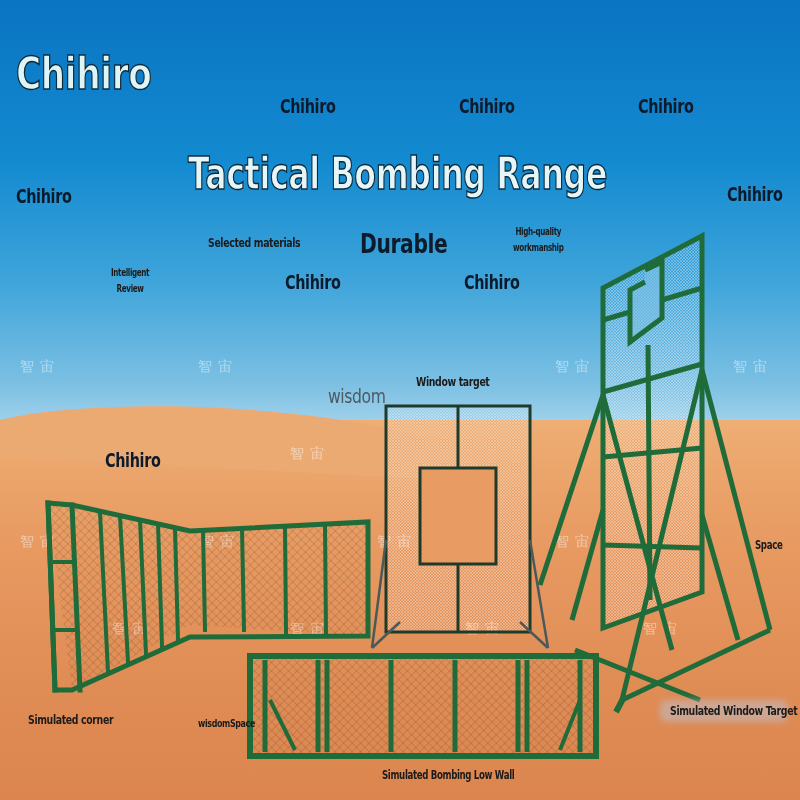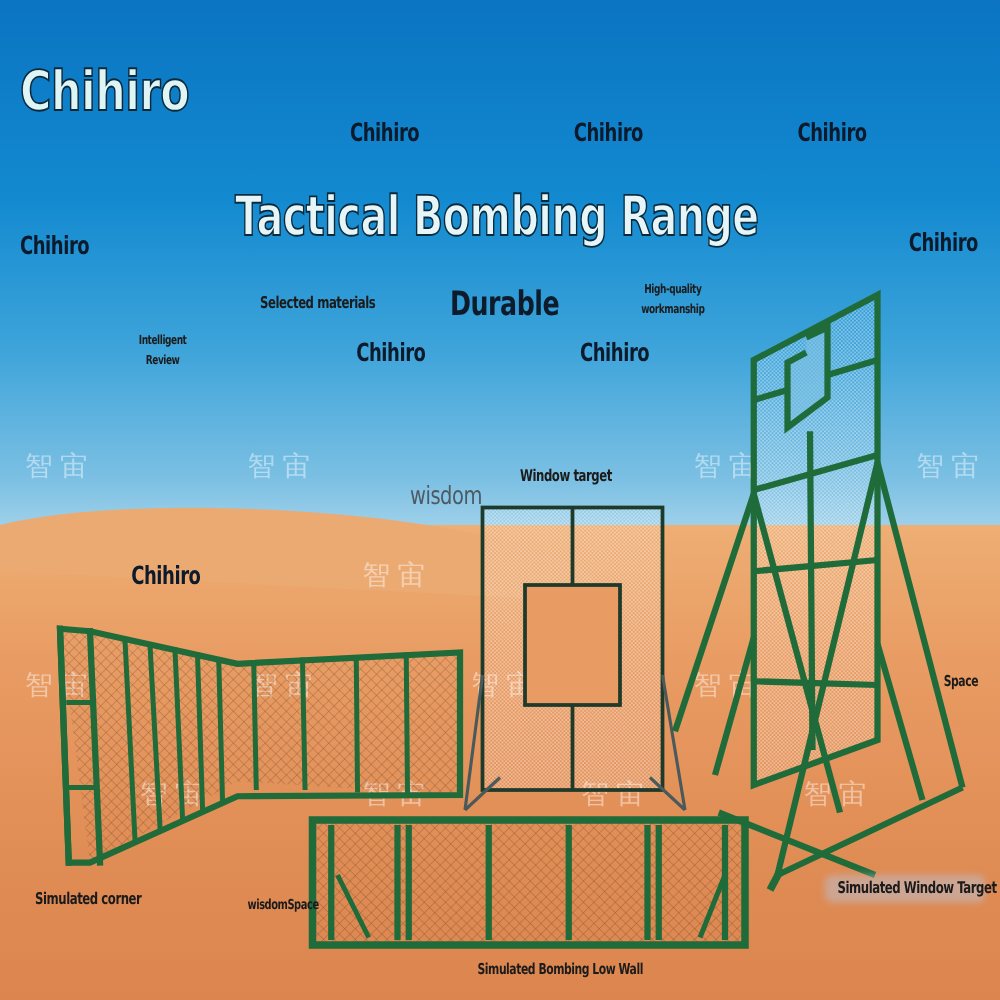--- a/index.html
+++ b/index.html
@@ -14,21 +14,21 @@
     transform-origin: left top; letter-spacing: -0.5px; }
   .brand { font-size: 44px; font-weight: bold; color: #dff4f4;
     -webkit-text-stroke: 1.5px #0a2a3c; transform: scaleX(0.78); left: 16px; top: 48px; }
   .title { font-size: 44px; font-weight: bold; color: #e6f6f8;
     -webkit-text-stroke: 1.5px #0a2a3c; transform: scaleX(0.72); left: 188px; top: 148px; }
   .wm { font-size: 20px; font-weight: bold; transform: scaleX(0.72); color: #0c1a2b; }
   .small { font-size: 13px; font-weight: bold; transform: scaleX(0.72); color: #1b1b1b; }
   .tiny { font-size: 10px; font-weight: bold; transform: scaleX(0.72); text-align: center; color: #1b1b1b; line-height: 16px; }
   .durable { font-size: 27px; font-weight: bold; transform: scaleX(0.75); left: 360px; top: 228px; }
   .wisdom { font-size: 20px; color: #4d5a62; transform: scaleX(0.78); left: 328px; top: 384px; }
-  .cn { position: absolute; font-size: 22px; color: rgba(255,255,255,0.45); letter-spacing: 6px; font-family: Liberation Serif, serif; }
+  .cn { position: absolute; font-size: 14px; color: rgba(255,255,255,0.45); letter-spacing: 6px; font-family: Liberation Serif, serif; }
   .label-bg { position: absolute; background: rgba(190,190,200,0.55); border-radius: 6px; filter: blur(3px); }
   svg.frames { position: absolute; left: 0; top: 0; }
 </style>
 </head>
 <body>
 
 <div class="canvas">
   <div class="sand"></div>
   <div class="dune"></div>
 

